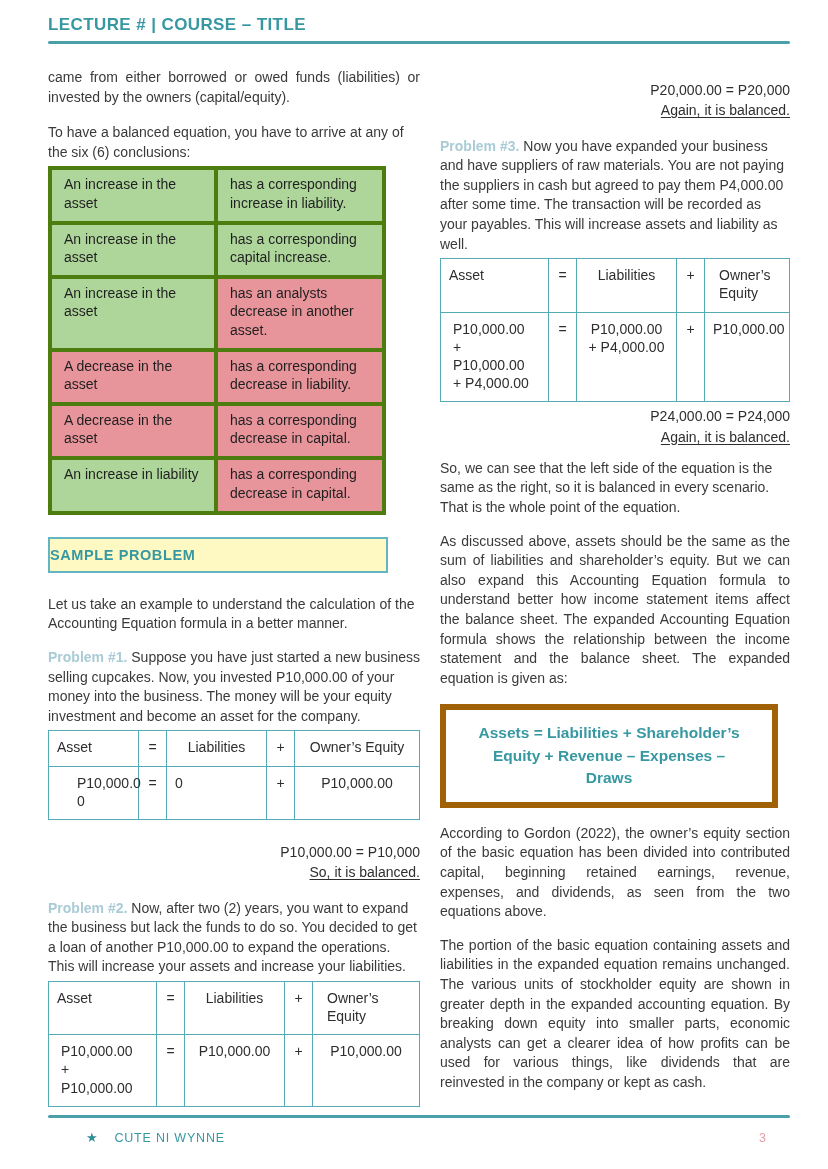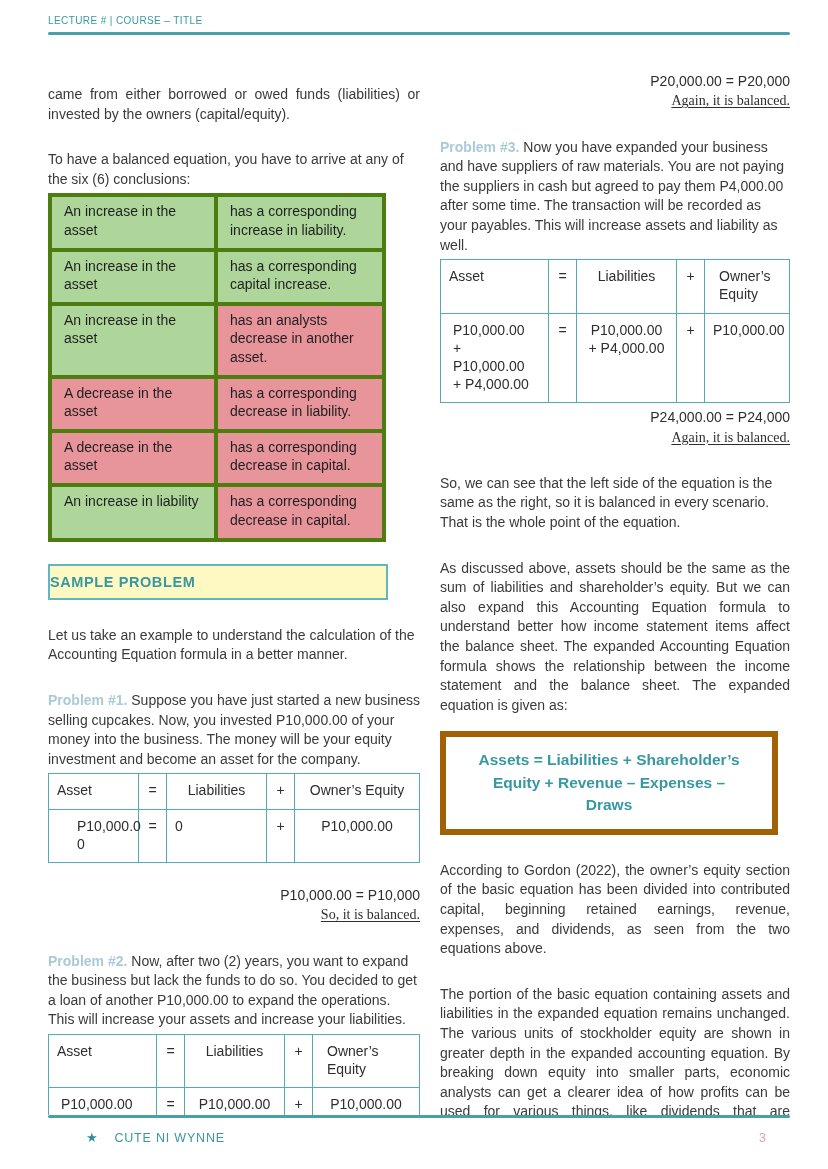--- a/index.html
+++ b/index.html
@@ -9,31 +9,31 @@
     width: 828px; height: 1169px;
     background: #ffffff;
     font-family: "Liberation Sans", sans-serif;
     color: #3a3a3a;
     overflow: hidden;
     margin: 0 auto;
   }
   
   .header { padding: 15px 38px 0 48px; }
   .header-title {
-    color: #3798a2; font-size: 10px; font-weight: normal;
+    color: #3798a2; font-size: 17px; font-weight: bold;
     letter-spacing: 0.4px;
   }
   .header-rule { height: 3px; background: #4aa0aa; margin-top: 6px; border-radius: 2px; }
 
   
   .columns { display: flex; gap: 20px; padding: 0 38px 0 48px; margin-top: 24px; }
   .col-left  { width: 372px; flex: none; }
   .col-right { width: 350px; flex: none; }
 
-  p.body-text { font-size: 14px; line-height: 1.4; color: #3a3a3a; margin-top: 26px; }
+  p.body-text { font-size: 14px; line-height: 1.4; color: #3a3a3a; }
   .justify { text-align: justify; }
   .mb16 { margin-bottom: 16px; }
   .mb14 { margin-bottom: 14px; }
   .mb4  { margin-bottom: 4px; }
   .problem-label { color: #a9cbd6; font-weight: bold; }
 
   
   .concl-table { border-collapse: collapse; width: 338px; table-layout: fixed; }
   .concl-table td {
     border: 4px solid #4d7c0f;
@@ -65,21 +65,21 @@
   }
   .acct-table td.op { text-align: center; }
   .acct-table td.ctr { text-align: center; }
   .acct-table .w-op { width: 28px; }
   .t1 .w-a { width: 90px; } .t1 .w-l { width: 100px; }
   .t23 .w-a { width: 108px; } .t23 .w-l { width: 100px; }
   .ws { white-space: pre-line; }
 
   
   .result-block { text-align: right; font-size: 14px; line-height: 1.45; color: #2e2e2e; }
-  .result-note { text-decoration: underline; text-underline-offset: 2px; font-family: Liberation Serif, serif; }
+  .result-note { text-decoration: underline; text-underline-offset: 2px; }
   .mt22 { margin-top: 22px; }
   .mt16 { margin-top: 16px; }
   .mt12 { margin-top: 12px; }
   .mt4  { margin-top: 4px; }
 
   
   .equation-box {
     margin: 16px 0 16px 0;
     width: 338px;
     border: 6px solid #a16207;

